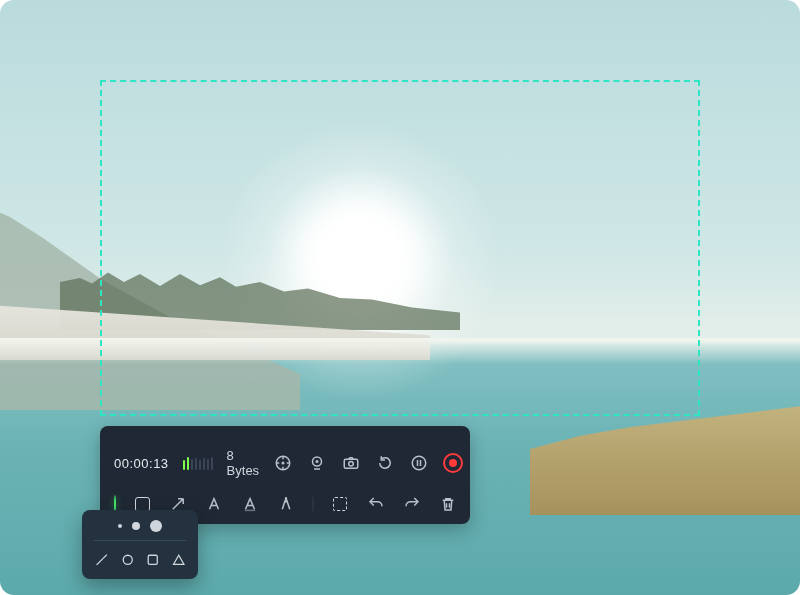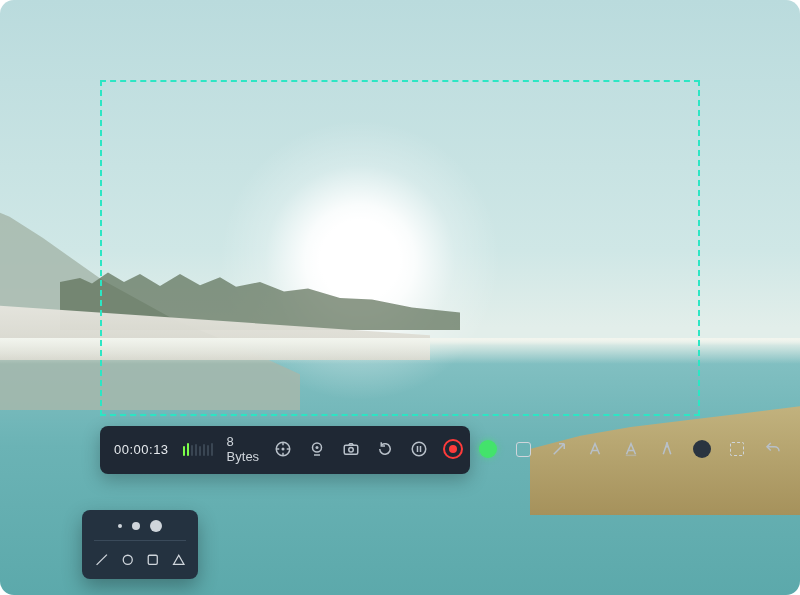--- a/index.html
+++ b/index.html
@@ -44,22 +44,22 @@
   
   .selection {
     position: absolute; left: 100px; top: 80px; width: 600px; height: 336px;
     border: 2px dashed #2ce6c4;
     pointer-events: none;
   }
   
   .toolbar {
     position: absolute; left: 100px; top: 426px; width: 370px;
     background: #1f2834; border-radius: 8px;
-    padding: 8px 12px 10px 14px;
-    display: flex; flex-direction: row; gap: 16px;
+    padding: 22px 12px 10px 14px;
+    display: flex; flex-direction: column; gap: 16px;
     color: #cfd5db;
     box-shadow: 0 6px 18px rgba(0,0,0,.25);
   }
   .row { display: flex; align-items: center; gap: 14px; }
   .row1 { justify-content: flex-start; }
   .timer { font-size: 13px; color: #e6eaee; letter-spacing: .5px; }
   .audio-bars { display: flex; align-items: flex-end; gap: 2px; height: 14px; }
   .audio-bars span { width: 2px; background: #7cff4a; border-radius: 1px; }
   .audio-bars span.dim { background: #3a4653; }
   .size-text { font-size: 13px; color: #cfd5db; }

